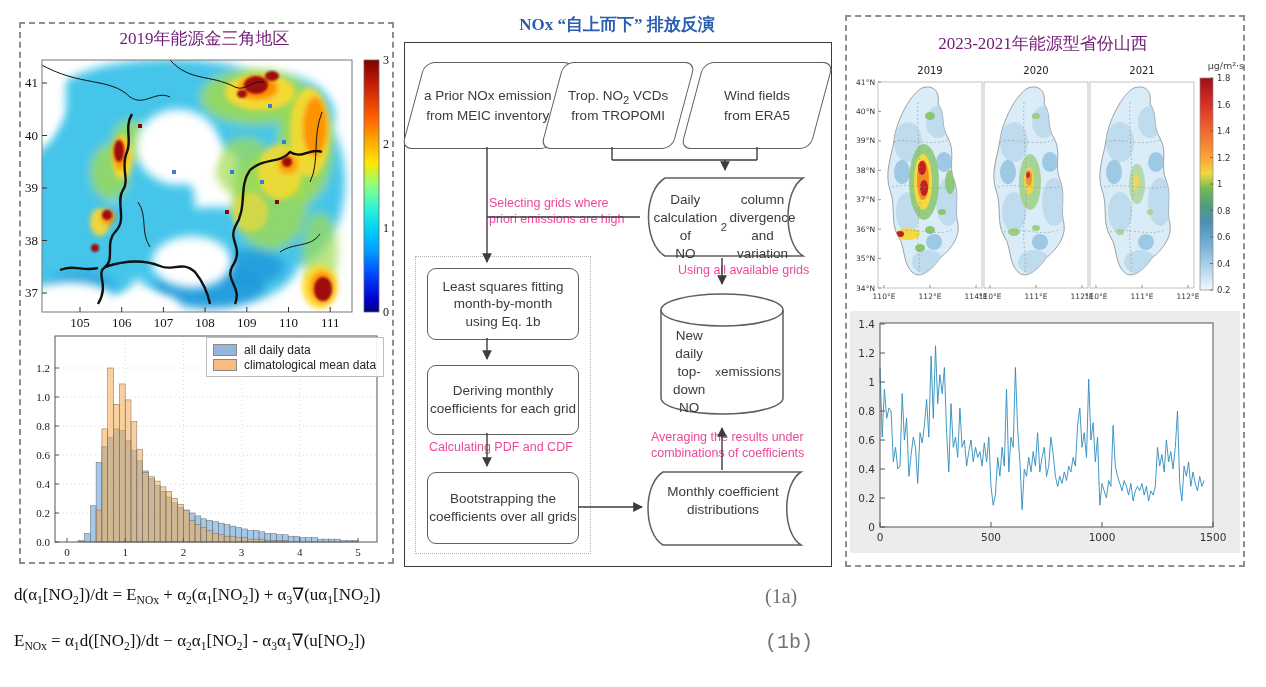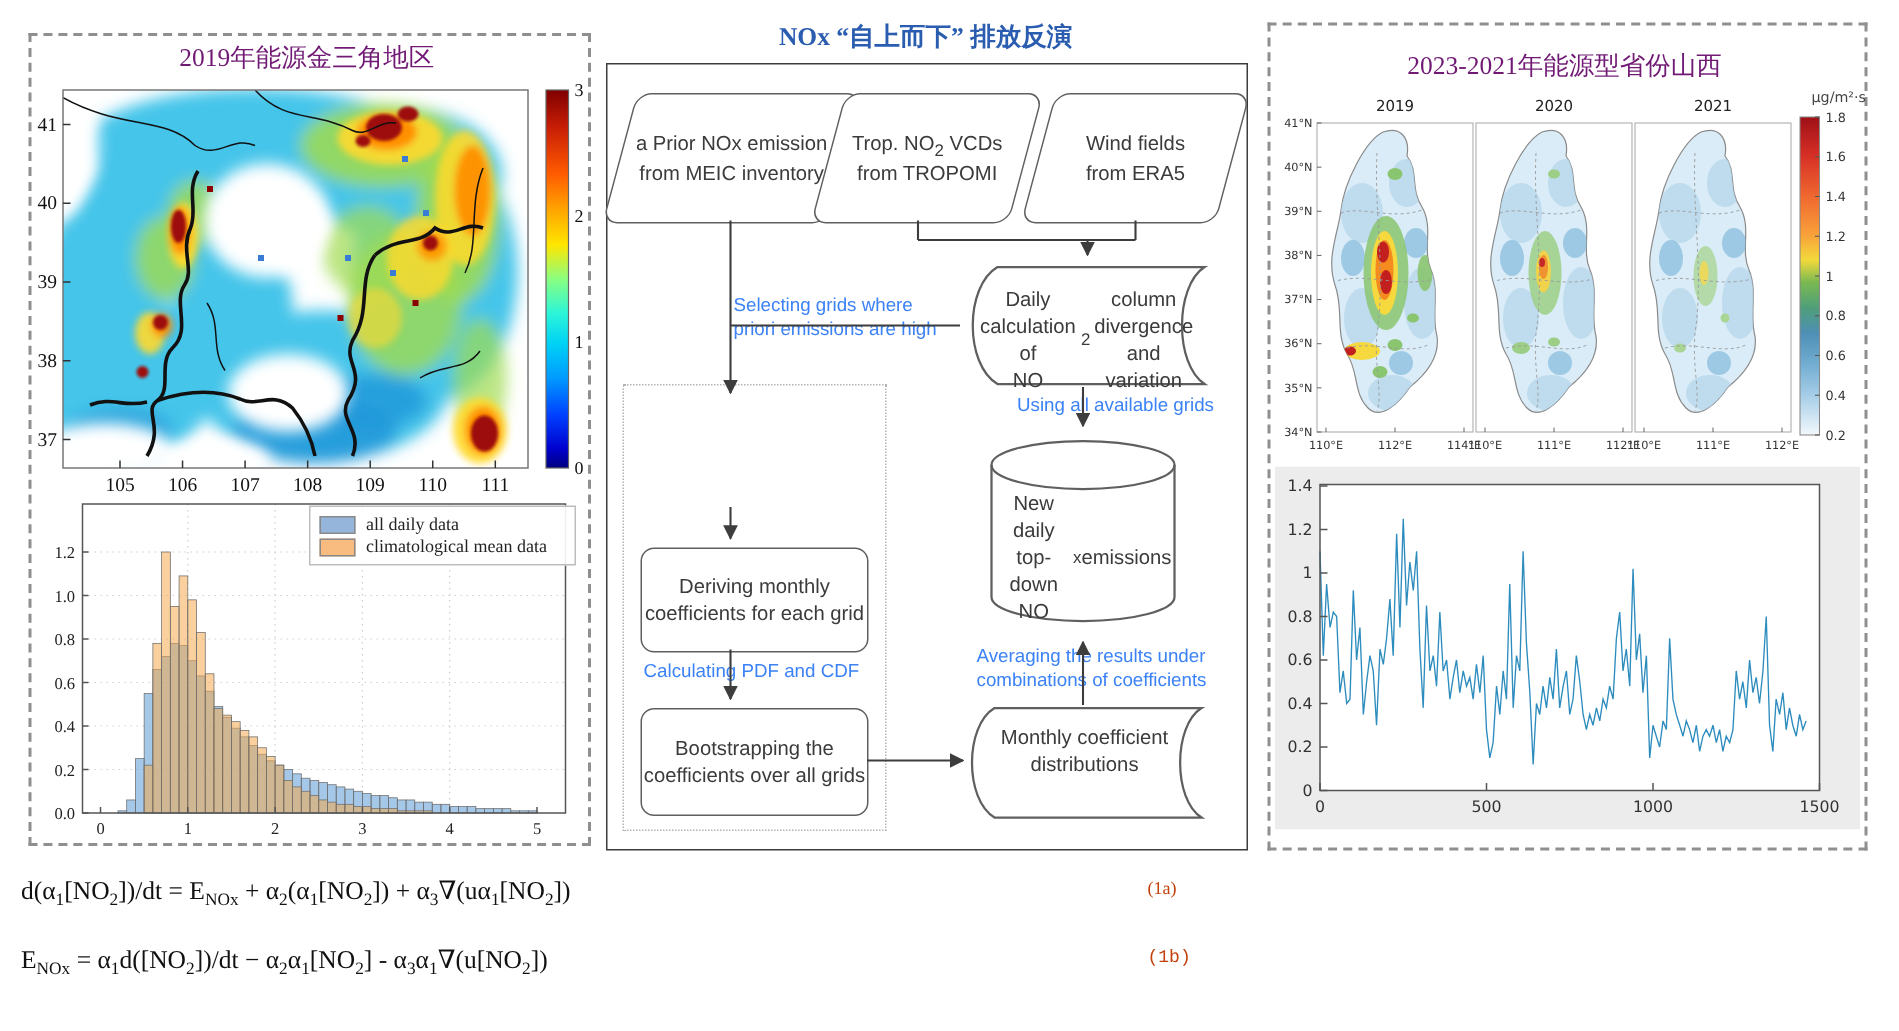--- a/index.html
+++ b/index.html
@@ -12,28 +12,28 @@
   .flow-box{border:1.6px solid #3c3c3c;background:#fff;}
   .flow-title{font-family:"Liberation Serif","DejaVu Serif",serif;font-weight:bold;
               font-size:17px;color:#2a5db0;text-align:center;white-space:nowrap;}
   .node{border:1.5px solid #5f5f5f;border-radius:9px;background:#fff;display:flex;align-items:center;
         justify-content:center;text-align:center;font-size:13.5px;line-height:1.3;color:#3b3b3b;}
   .para{border:1.5px solid #5f5f5f;border-radius:10px;background:#fff;display:flex;align-items:center;
         justify-content:center;text-align:center;font-size:13.5px;line-height:1.45;color:#3b3b3b;}
   .shape-label{display:flex;align-items:center;justify-content:center;text-align:center;
                font-size:13.5px;line-height:1.32;color:#3b3b3b;}
   .dashed-group{border:1.4px dotted #b3b3b3;background:transparent;}
-  .annot{color:#3b82f6;font-size:12.5px;line-height:1.25;}
+  .annot{color:#ec4899;font-size:12.5px;line-height:1.25;}
   .legend-box{border:1px solid #bdbdbd;background:rgba(255,255,255,.9);padding:4px 6px;}
   .legend-row{display:flex;align-items:center;height:15px;}
   .legend-patch{width:22px;height:10px;border:1px solid #8a8a8a;margin-right:7px;flex:0 0 auto;}
-  .legend-label{font-family:Liberation Serif, serif;font-size:12px;color:#222;white-space:nowrap;}
+  .legend-label{font-family:Liberation Sans, sans-serif;font-size:12px;color:#222;white-space:nowrap;}
   .equation{font-family:"Liberation Serif","DejaVu Serif",serif;font-size:17px;color:#111;white-space:nowrap;}
   .equation sub{font-size:68%;}
-  .eq-label{font-family:"Liberation Serif","DejaVu Serif",serif;font-size:12px;color:#c2410c;}
+  .eq-label{font-family:"Liberation Serif","DejaVu Serif",serif;font-size:20px;color:#737373;}
   .unit-label{font-family:"DejaVu Sans",sans-serif;font-size:9.5px;color:#444;}
   sub{line-height:0;}
   svg text{font-family:"DejaVu Sans",sans-serif;}
 </style>
 </head>
 <body>
 
 <div id="screen">
 
   <div class="abs panel-dashed" style="left:19px;top:22px;width:371px;height:538px;"></div>
@@ -333,20 +333,21 @@
   </svg>
   <div class="abs shape-label" style="left:650px;top:180px;width:148px;height:74px;margin-top:10px;">Daily calculation of<br>NO<sub>2</sub> column divergence<br>and variation</div>
 
   <svg class="abs" style="left:658px;top:290px;" width="128" height="132">
     <path d="M 3,20 A 61,16 0 0 1 125,20 L 125,108 A 61,16 0 0 1 3,108 Z" fill="#fff" stroke="#5f5f5f" stroke-width="1.5"></path>
     <path d="M 3,20 A 61,16 0 0 0 125,20" fill="none" stroke="#5f5f5f" stroke-width="1.5"></path>
   </svg>
   <div class="abs shape-label" style="left:663px;top:342px;width:118px;height:60px;">New daily top-down<br>NO<sub>x</sub> emissions</div>
 
   <div class="abs dashed-group" style="left:415px;top:256px;width:174px;height:296px;"></div>
+  <div class="abs node" style="left:427px;top:268px;width:150px;height:70px;">Least squares fitting<br>month-by-month<br>using Eq. 1b</div>
   <div class="abs node" style="left:427px;top:365px;width:150px;height:68px;">Deriving monthly<br>coefficients for each grid</div>
   <div class="abs node" style="left:427px;top:472px;width:150px;height:70px;">Bootstrapping the<br>coefficients over all grids</div>
 
   <svg class="abs" style="left:635px;top:470px;" width="176" height="77">
     <path d="M 28,2 H 166 C 147,14 147,63 166,75 H 28 C 8,63 8,14 28,2 Z" fill="#fff" stroke="#5f5f5f" stroke-width="1.5"></path>
   </svg>
   <div class="abs shape-label" style="left:652px;top:456px;width:142px;height:89px;">Monthly coefficient<br>distributions</div>
 
   <div class="abs annot" style="left:489px;top:196px;width:136px;">Selecting grids where<br>priori emissions are high</div>
   <div class="abs annot" style="left:678px;top:263px;width:150px;white-space:nowrap;">Using all available grids</div>

